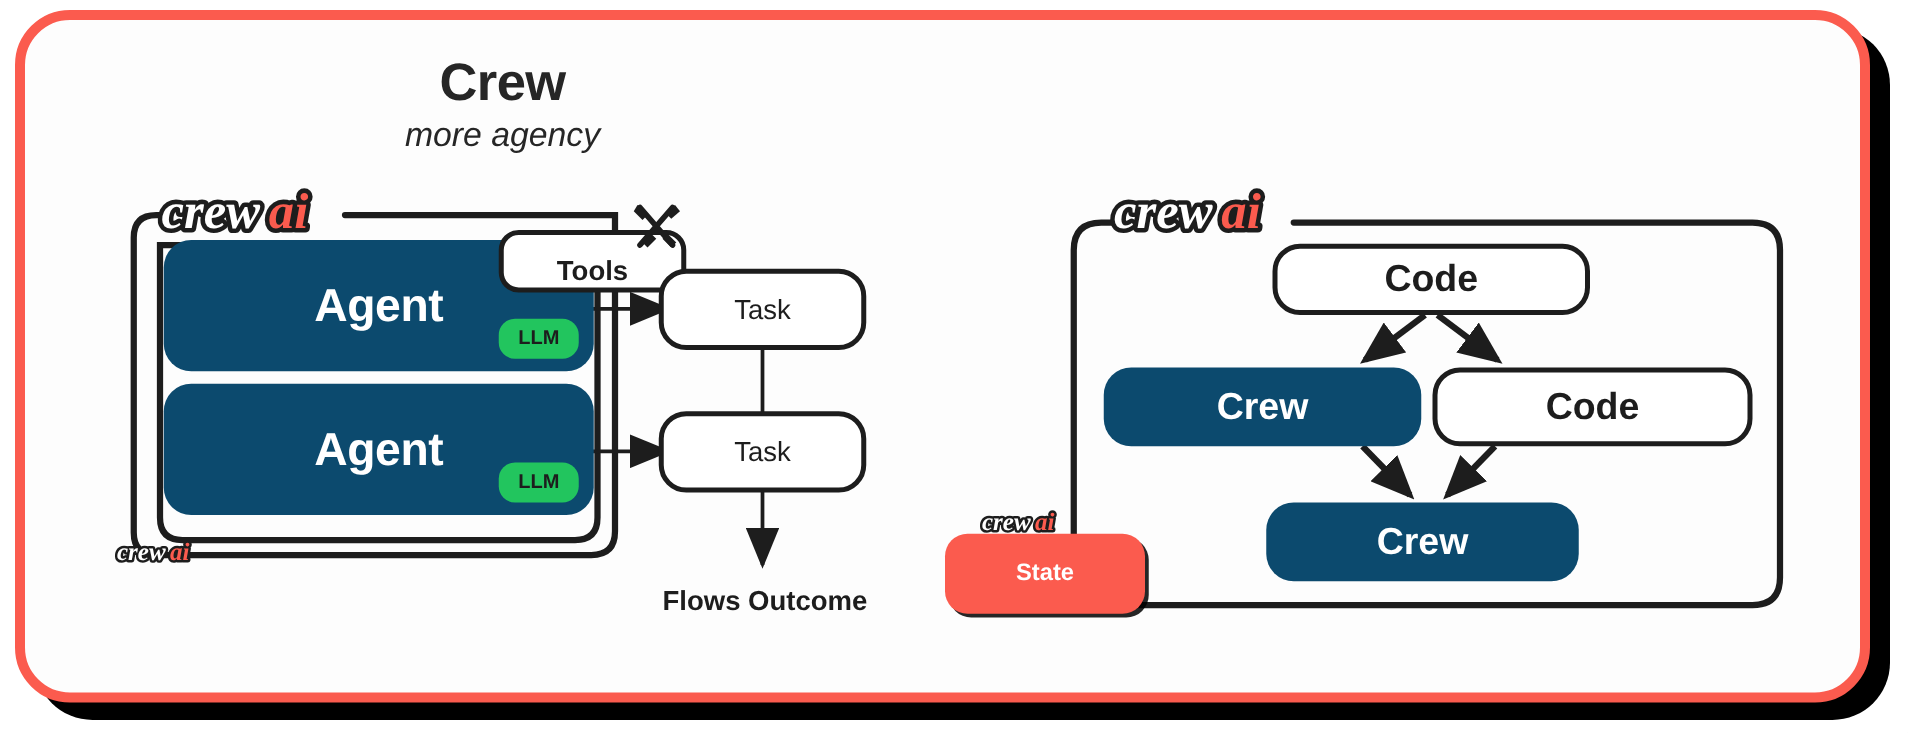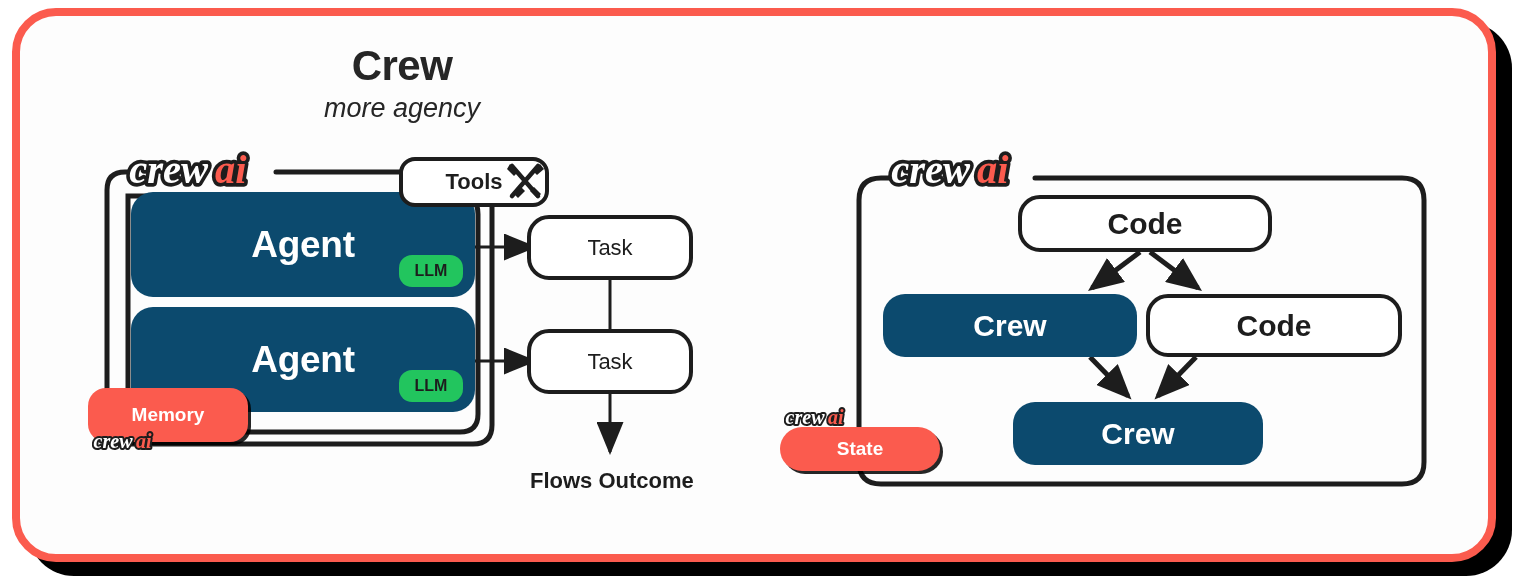--- a/index.html
+++ b/index.html
@@ -117,21 +117,21 @@
     <span>LLM</span>
   </div>
 
   <div class="box dark" style="left:131px;top:307px;width:344px;height:105px;">
     <span class="lbl-agent">Agent</span>
   </div>
   <div class="llm" style="left:399px;top:370px;width:64px;height:32px;">
     <span>LLM</span>
   </div>
 
-  <div class="box light" style="left:399px;top:157px;width:150px;height:50px;border-radius:16px;">
+  <div class="box light" style="left:399px;top:184px;width:150px;height:50px;border-radius:16px;align-items:flex-end;">
     <span class="lbl-tools">Tools</span>
   </div>
 
   <svg class="wordmark" style="left:504px;top:160px;width:44px;height:44px;" viewBox="0 0 44 44">
     <g stroke="#1d1d1d" stroke-width="4.5" stroke-linecap="round" fill="none">
       <path d="M8 6 L34 36"></path>
       <path d="M34 6 L8 36"></path>
     </g>
     <g fill="#1d1d1d">
       <path d="M6 4 L14 12 L10 16 L3 9 Z"></path>
@@ -143,41 +143,38 @@
 
   <div class="box light" style="left:527px;top:215px;width:166px;height:65px;">
     <span class="lbl-task">Task</span>
   </div>
   <div class="box light" style="left:527px;top:329px;width:166px;height:65px;">
     <span class="lbl-task">Task</span>
   </div>
 
   <div class="final" style="left:530px;top:468px;width:162px;text-align:center;">Flows Outcome</div>
 
-  <div class="badge" style="left:88px;top:388px;width:160px;height:54px;">
-    <span>Memory</span>
-  </div>
 
   <div class="box light" style="left:1018px;top:195px;width:254px;height:57px;">
     <span class="lbl-code">Code</span>
   </div>
 
   <div class="box dark" style="left:883px;top:294px;width:254px;height:63px;">
     <span class="lbl-crew-dark">Crew</span>
   </div>
 
   <div class="box light" style="left:1146px;top:294px;width:256px;height:63px;">
     <span class="lbl-code">Code</span>
   </div>
 
   <div class="box dark" style="left:1013px;top:402px;width:250px;height:63px;">
     <span class="lbl-crew-dark">Crew</span>
   </div>
 
-  <div class="badge" style="left:780px;top:427px;width:160px;height:44px;border-radius:24px;">
+  <div class="badge" style="left:756px;top:427px;width:160px;height:64px;">
     <span>State</span>
   </div>
 
   <svg class="wordmark" style="left:126px;top:142px;width:162px;height:54px;" viewBox="0 0 200 66">
     <g font-family="'Liberation Serif',serif" font-size="50" font-style="italic" font-weight="bold">
       <text x="4" y="50" stroke="#1d1d1d" stroke-width="9" stroke-linejoin="round" fill="none">crew</text>
       <text x="4" y="50" fill="#ffffff">crew</text>
       <text x="110" y="50" stroke="#1d1d1d" stroke-width="9" stroke-linejoin="round" fill="none">ai</text>
       <text x="110" y="50" fill="#fb5b4e">ai</text>
     </g>

